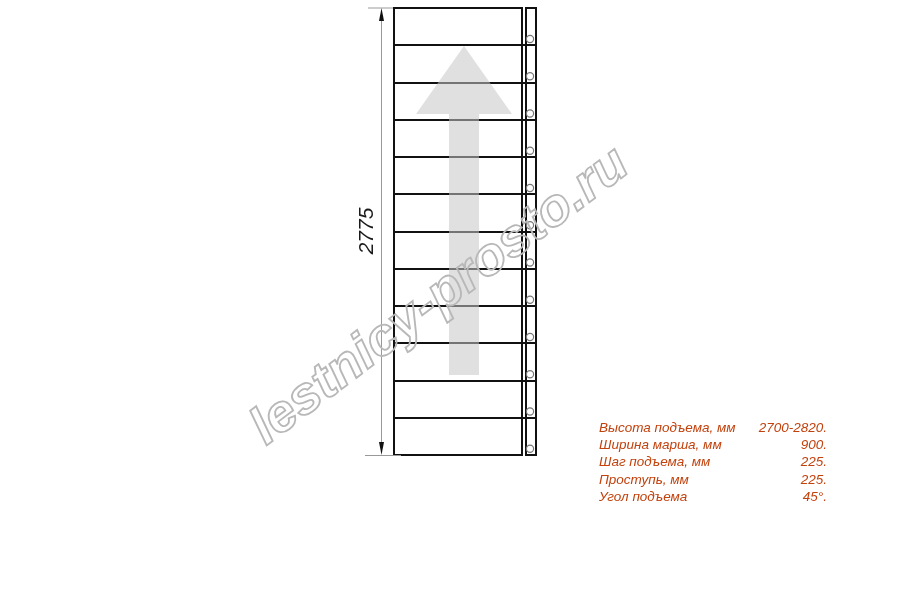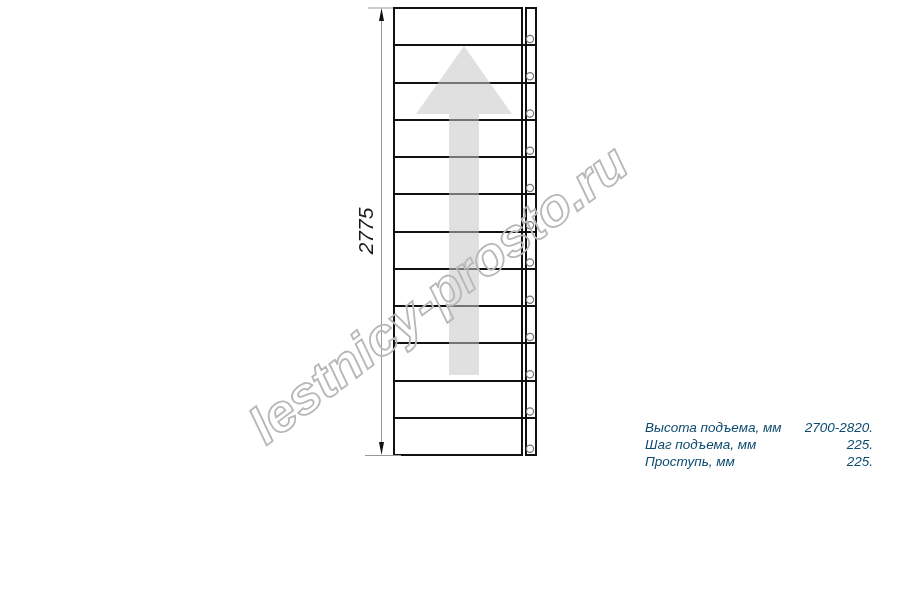--- a/index.html
+++ b/index.html
@@ -22,26 +22,26 @@
   }
   .wm-text {
     font-family: "Liberation Sans", sans-serif;
     font-style: italic;
     font-weight: bold;
     font-size: 52px;
     fill: none;
   }
   #spec-table {
     position: absolute;
-    left: 645px; top: 419px;
+    left: 599px; top: 419px;
     width: 228px;
     font-style: italic;
     font-size: 13.5px;
     line-height: 17.2px;
-    color: #0c4a6e;
+    color: #c2410c;
   }
   .spec-row {
     display: flex;
     justify-content: space-between;
     white-space: nowrap;
   }
   .spec-label { text-align: left; }
   .spec-value { text-align: center; padding-left: 10px; }
 </style>
 </head>
@@ -95,20 +95,28 @@
 
   <text class="wm-text" stroke-width="1.8" transform="translate(266,446) rotate(-37)" textLength="458" lengthAdjust="spacingAndGlyphs" stroke="#b8b8b8">lestnicy-prosto.ru</text>
 </svg>
 
 <div id="spec-table">
   <div class="spec-row">
     <span class="spec-label">Высота подъема, мм</span>
     <span class="spec-value">2700-2820.</span>
   </div>
   <div class="spec-row">
+    <span class="spec-label">Ширина марша, мм</span>
+    <span class="spec-value">900.</span>
+  </div>
+  <div class="spec-row">
     <span class="spec-label">Шаг подъема, мм</span>
     <span class="spec-value">225.</span>
   </div>
   <div class="spec-row">
     <span class="spec-label">Проступь, мм</span>
     <span class="spec-value">225.</span>
   </div>
+  <div class="spec-row">
+    <span class="spec-label">Угол подъема</span>
+    <span class="spec-value">45°.</span>
+  </div>
 </div>
 
 </body></html>

